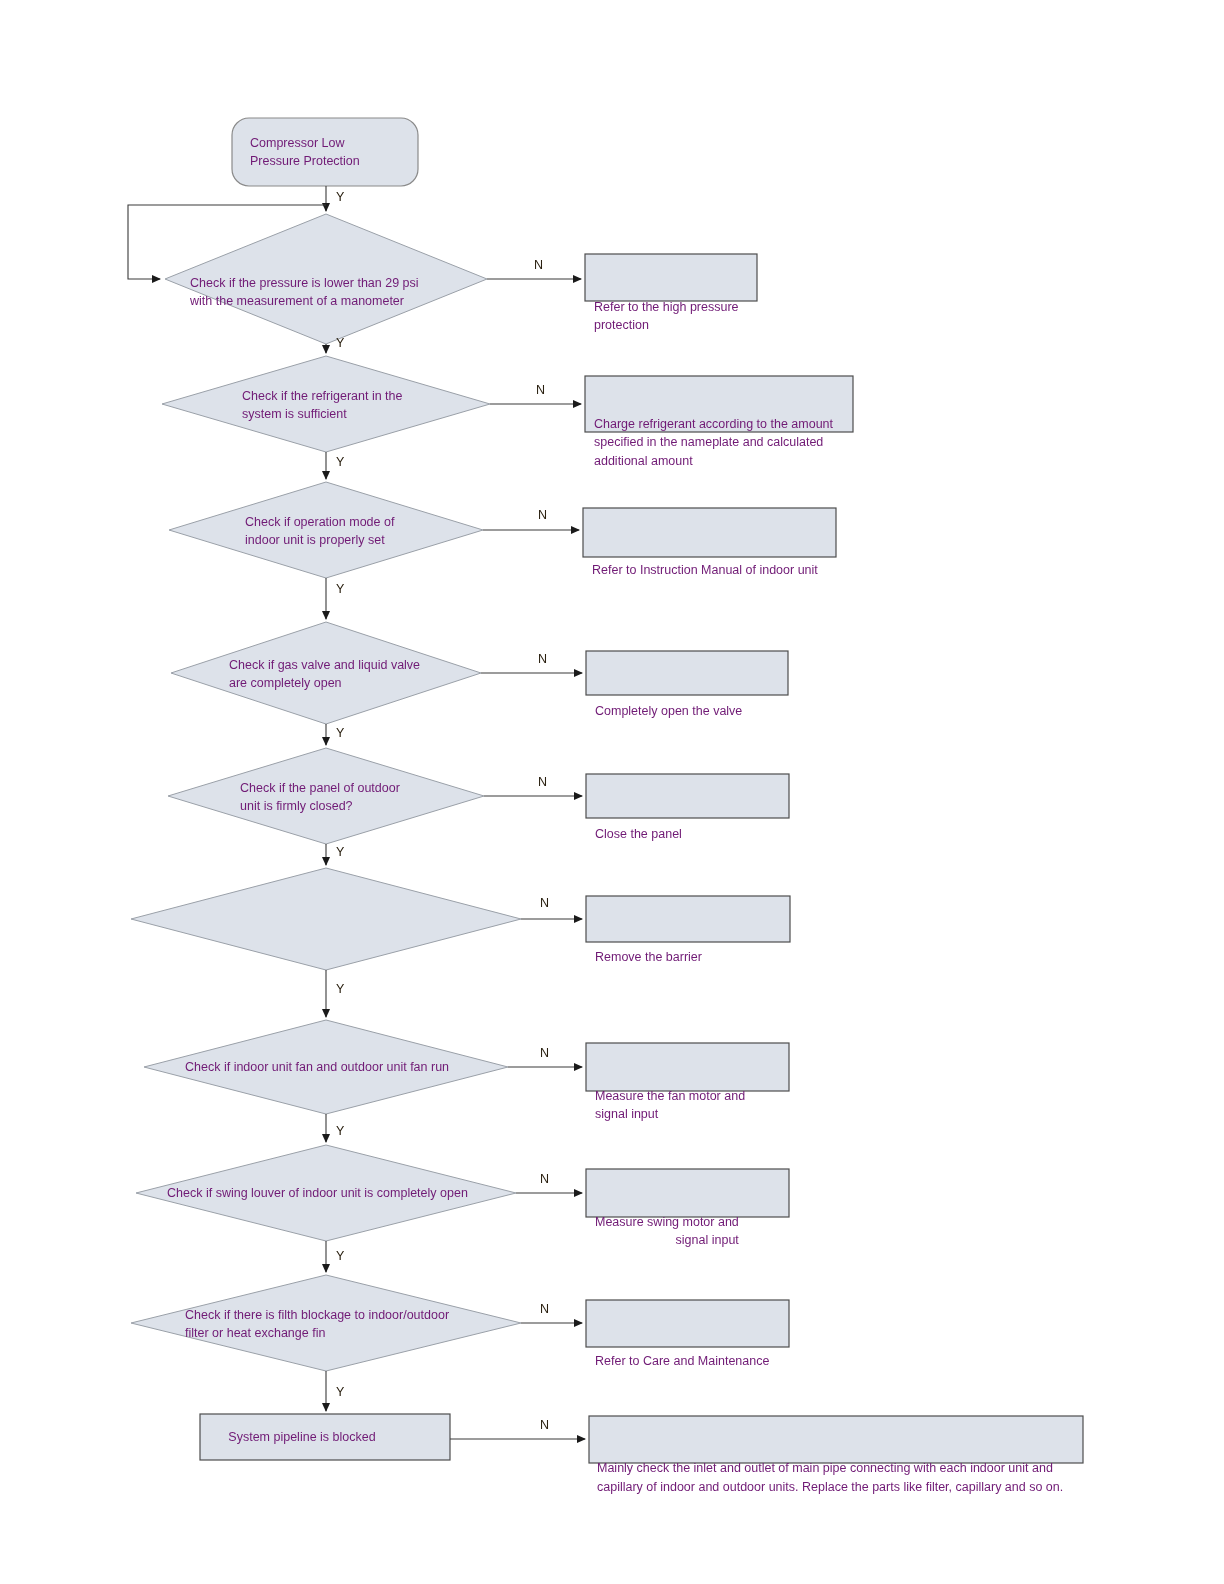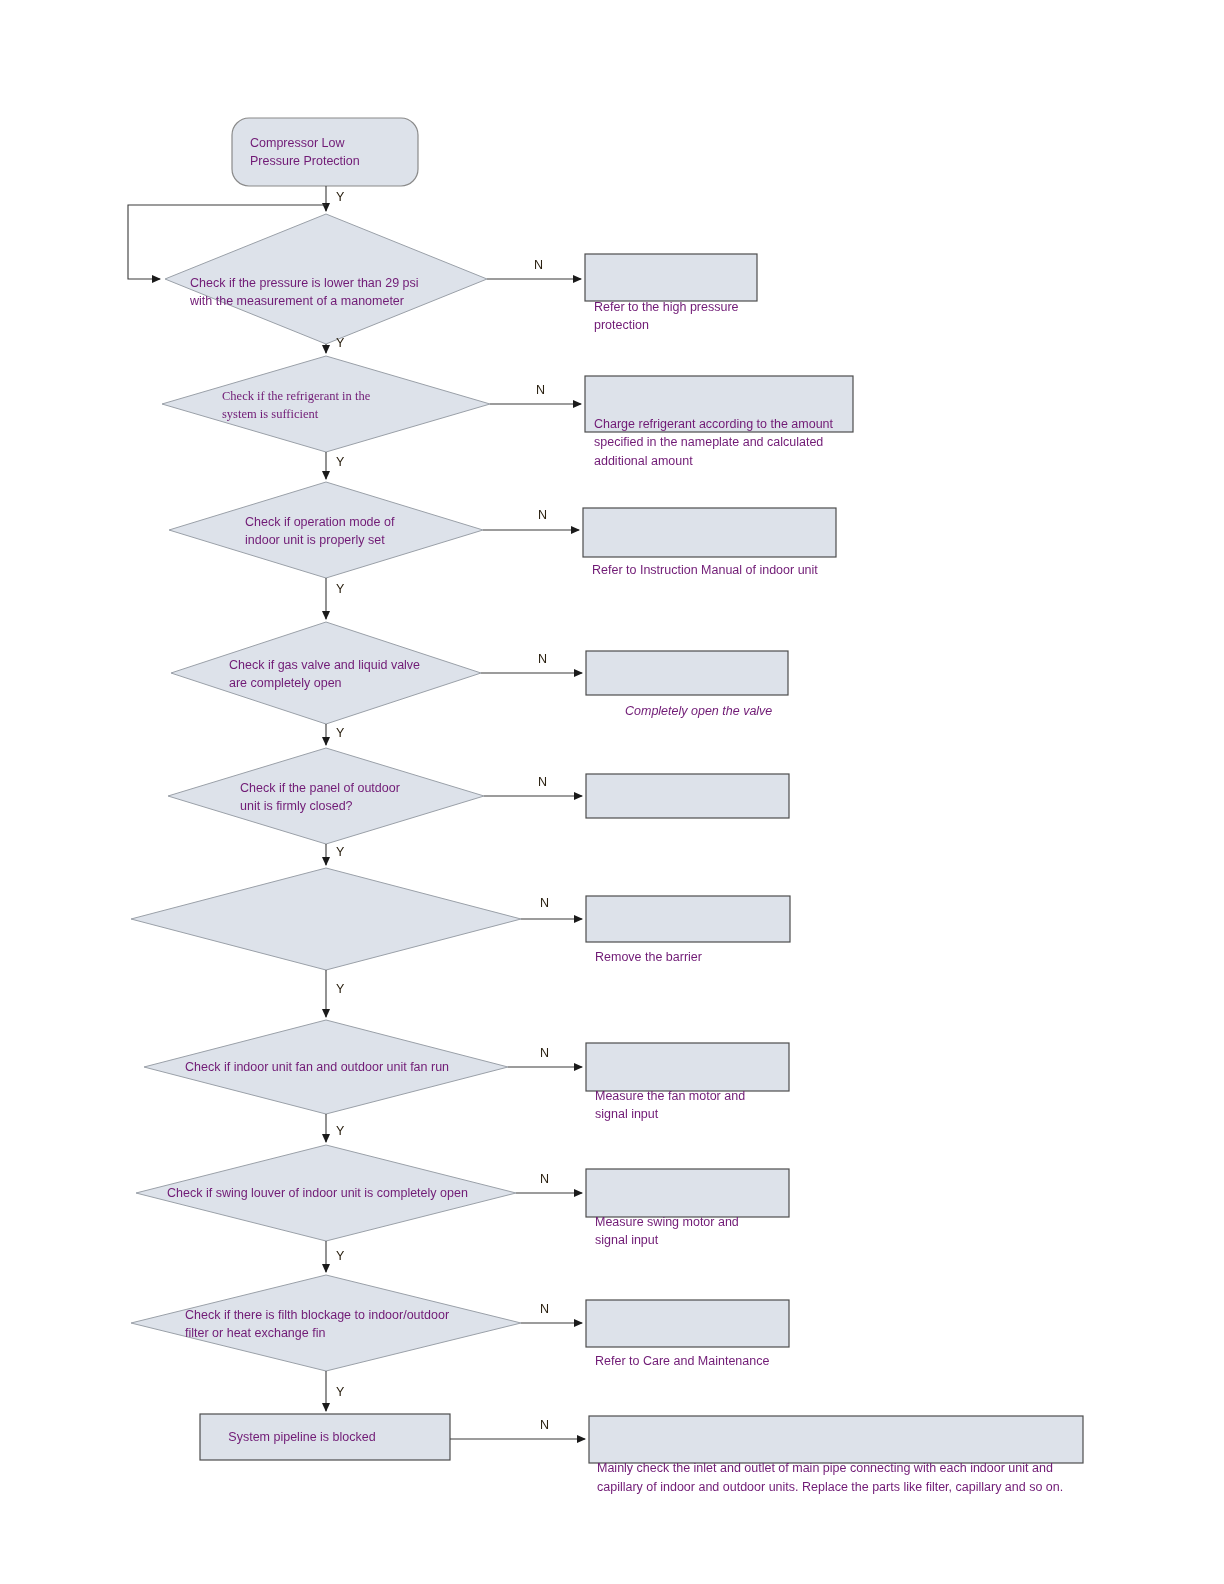--- a/index.html
+++ b/index.html
@@ -123,21 +123,21 @@
     <line x1="521" y1="1323" x2="582" y2="1323" stroke="#3a3a3a" stroke-width="1.1" marker-end="url(#arrow)"></line>
     <line x1="450" y1="1439" x2="585" y2="1439" stroke="#3a3a3a" stroke-width="1.1" marker-end="url(#arrow)"></line>
   </svg>
 
   <div class="node-label terminator-label" style="left:250px; top:124px; width:160px; height:56px;">Compressor Low
 Pressure Protection</div>
 
   <div class="node-label decision-label" style="left:190px; top:270px; width:290px; height:44px;">Check if the pressure is lower than 29 psi
 with the measurement of a manometer</div>
 
-  <div class="node-label decision-label" style="left:222px; top:383px; width:200px; height:44px;font-family:Liberation Serif, serif;">Check if the refrigerant in the
+  <div class="node-label decision-label" style="left:242px; top:383px; width:200px; height:44px;">Check if the refrigerant in the
 system is sufficient</div>
 
   <div class="node-label decision-label" style="left:245px; top:509px; width:200px; height:44px;">Check if operation mode of
 indoor unit is properly set</div>
 
   <div class="node-label decision-label" style="left:229px; top:652px; width:240px; height:44px;">Check if gas valve and liquid valve
 are completely open</div>
 
   <div class="node-label decision-label" style="left:240px; top:775px; width:240px; height:44px;">Check if  the  panel  of outdoor
 unit is firmly closed?</div>
@@ -154,29 +154,30 @@
 
   <div class="node-label action-label" style="left:594px; top:258px; width:160px; height:40px;">Refer to the high pressure
 protection</div>
 
   <div class="node-label action-label" style="left:594px; top:380px; width:256px; height:49px;">Charge refrigerant according to the amount
 specified in the nameplate and calculated
 additional amount</div>
 
   <div class="node-label action-label" style="left:592px; top:508px; width:242px; height:49px;">Refer to Instruction Manual of indoor unit</div>
 
-  <div class="node-label action-label" style="left:625px; top:651px; width:190px; height:44px;font-style:italic;">Completely open the valve</div>
-
+  <div class="node-label action-label" style="left:595px; top:651px; width:190px; height:44px;">Completely open the valve</div>
+
+  <div class="node-label action-label" style="left:595px; top:774px; width:190px; height:44px;">Close the panel</div>
 
   <div class="node-label action-label" style="left:595px; top:896px; width:190px; height:46px;">Remove the barrier</div>
 
   <div class="node-label action-label" style="left:595px; top:1046px; width:190px; height:42px;">Measure the fan motor and
 signal input</div>
 
-  <div class="node-label action-label" style="left:595px; top:1172px; width:190px; height:42px;">Measure swing motor and
+  <div class="node-label action-label" style="left:595px; top:1172px; width:190px; height:42px;text-align:right;">Measure swing motor and
 signal input</div>
 
   <div class="node-label action-label" style="left:595px; top:1300px; width:190px; height:47px;">Refer to Care and Maintenance</div>
 
   <div class="node-label action-label" style="left:597px; top:1419px; width:482px; height:41px;">Mainly check the inlet and outlet of main pipe connecting with each indoor unit and
 capillary of indoor and outdoor units. Replace the parts like filter, capillary and so on.</div>
 
   <div class="edge-label" style="left:336px; top:190px;">Y</div>
   <div class="edge-label" style="left:336px; top:336px;">Y</div>
   <div class="edge-label" style="left:534px; top:258px;">N</div>

